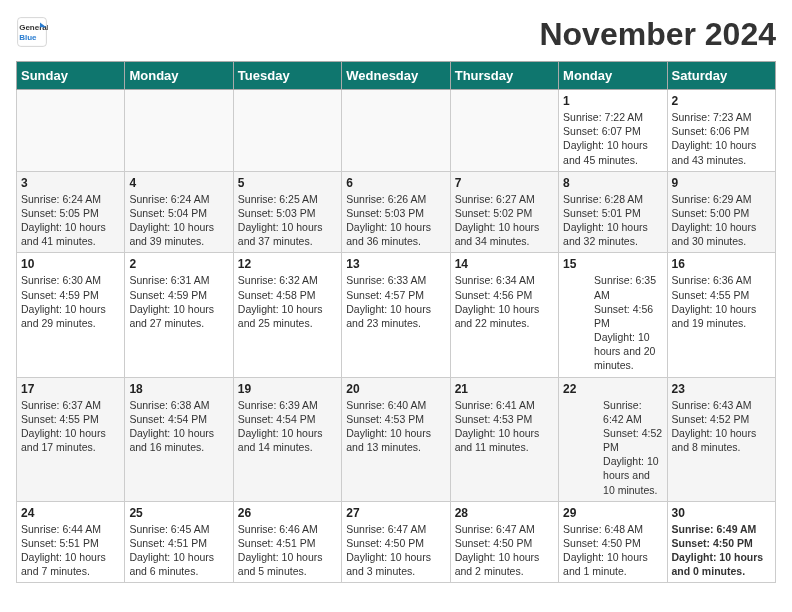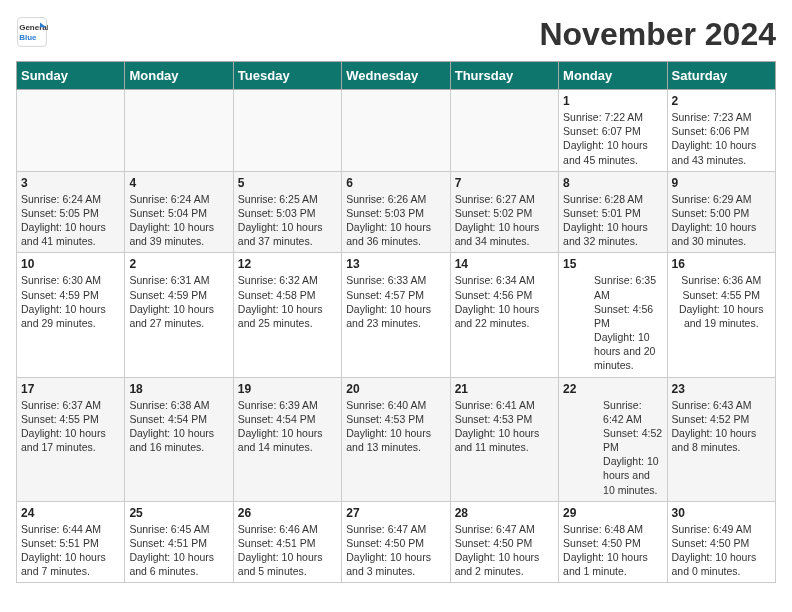--- a/index.html
+++ b/index.html
@@ -205,21 +205,21 @@
 Daylight: 10 hours and 22 minutes.</div>
         </td>
         <td>
           <div class="day-number">15</div>
           <div class="day-info" style="white-space: pre-line; margin-left: 31px;">Sunrise: 6:35 AM
 Sunset: 4:56 PM
 Daylight: 10 hours and 20 minutes.</div>
         </td>
         <td>
           <div class="day-number">16</div>
-          <div class="day-info" style="white-space: pre-line; text-align: center;">Sunrise: 6:36 AM
+          <div class="day-info" style="white-space: pre-line;">Sunrise: 6:36 AM
 Sunset: 4:55 PM
 Daylight: 10 hours and 19 minutes.</div>
         </td>
       </tr>
       <tr>
         <td class="shaded">
           <div class="day-number">17</div>
           <div class="day-info" style="white-space: pre-line;">Sunrise: 6:37 AM
 Sunset: 4:55 PM
 Daylight: 10 hours and 17 minutes.</div>
@@ -293,19 +293,19 @@
 Daylight: 10 hours and 2 minutes.</div>
         </td>
         <td>
           <div class="day-number">29</div>
           <div class="day-info" style="white-space: pre-line;">Sunrise: 6:48 AM
 Sunset: 4:50 PM
 Daylight: 10 hours and 1 minute.</div>
         </td>
         <td>
           <div class="day-number">30</div>
-          <div class="day-info" style="white-space: pre-line;">Sunrise: 6:49 AM
+          <div class="day-info" style="white-space: pre-line; font-weight: bold;">Sunrise: 6:49 AM
 Sunset: 4:50 PM
 Daylight: 10 hours and 0 minutes.</div>
         </td>
       </tr>
     </tbody>
 </table>
 
 </body></html>

